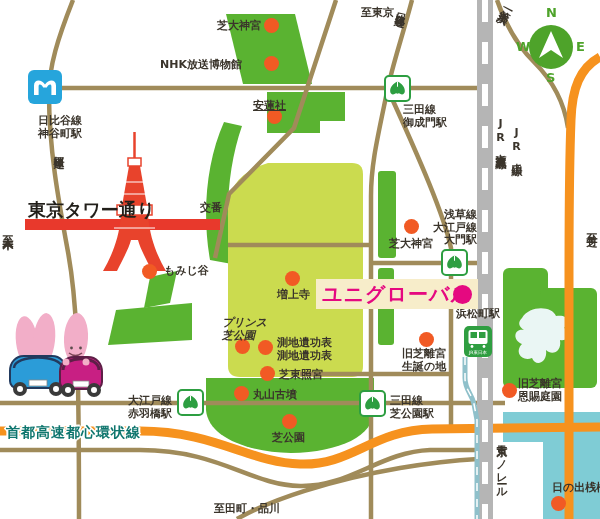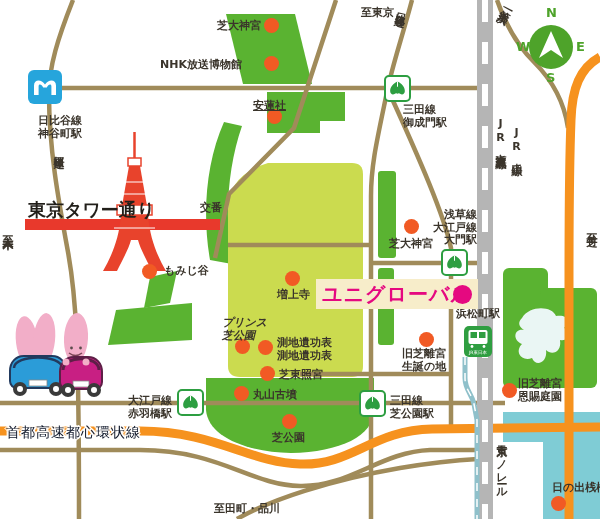--- a/index.html
+++ b/index.html
@@ -12,21 +12,21 @@
   .dot{position:absolute;width:15px;height:15px;border-radius:50%;background:#f15a24;z-index:4;}
   .cl{position:absolute;color:#4ea32a;font-weight:bold;font-size:13px;z-index:5;}
   .sticon{position:absolute;z-index:6;}
   .toei{width:27px;height:27px;background:#fff;border:2px solid #2d9e41;border-radius:5px;box-sizing:border-box;}
   .metro{width:34px;height:34px;background:#26a5dc;border-radius:6px;}
   .jr{width:28px;height:31px;background:#2f9e41;border-radius:5px;}
   #uniglobal-box{position:absolute;left:316px;top:279px;width:162px;height:30px;background:#f7edca;z-index:7;}
   #uniglobal-box .txt{position:absolute;left:6px;top:2px;font-size:20px;font-weight:bold;color:#e50980;letter-spacing:1px;}
   #uniglobal-dot{position:absolute;left:453px;top:285px;width:19px;height:19px;border-radius:50%;background:#e50980;z-index:8;}
   .roadname{font-weight:bold;font-size:18px;color:#221f1a;text-align:right;}
-  #shuto-label{position:absolute;left:6px;top:424px;font-size:14px;font-weight:normal;color:#0f172a;z-index:6;letter-spacing:1px;
+  #shuto-label{position:absolute;left:6px;top:424px;font-size:14px;font-weight:bold;color:#0f766e;z-index:6;letter-spacing:1px;
     text-shadow:-1px -1px 0 #fff,1px -1px 0 #fff,-1px 1px 0 #fff,1px 1px 0 #fff,0 2px 0 #fff,0 -2px 0 #fff,2px 0 0 #fff,-2px 0 0 #fff;}
   .ra{transform-origin:top left;}
 </style>
 </head>
 <body>
 
 <div id="map">
 
   <svg id="base" width="600" height="519" viewBox="0 0 600 519">
 

